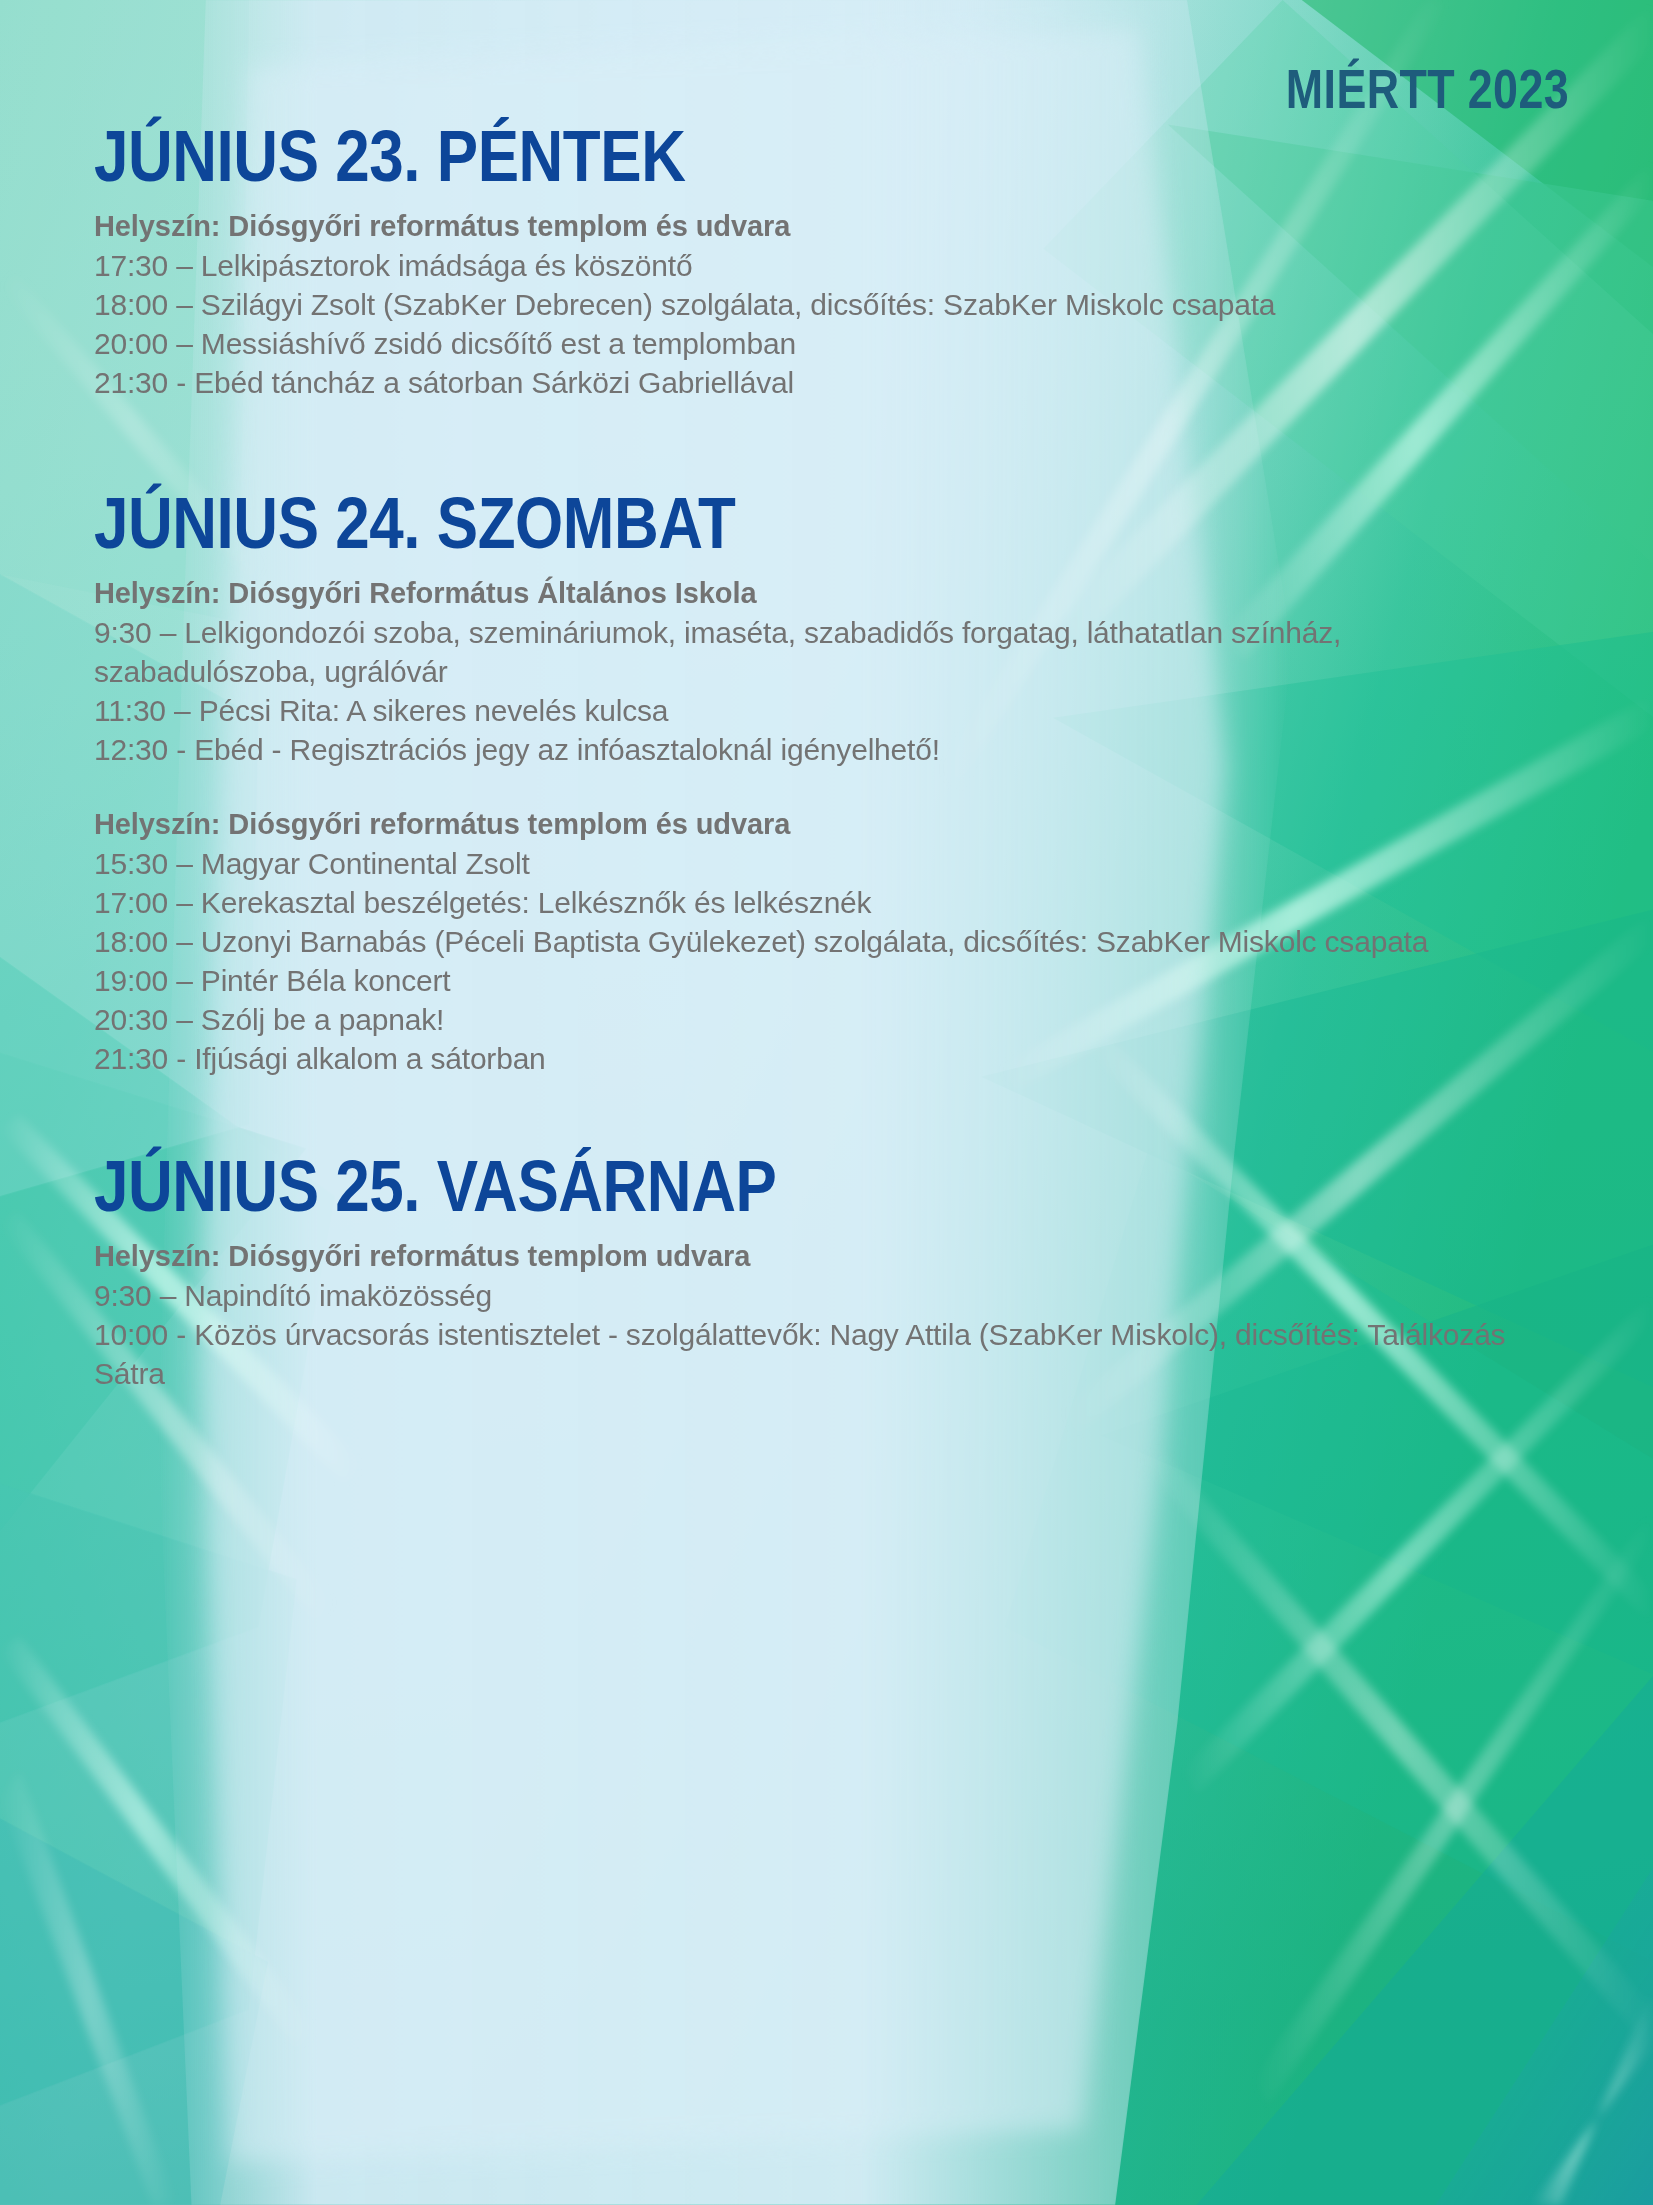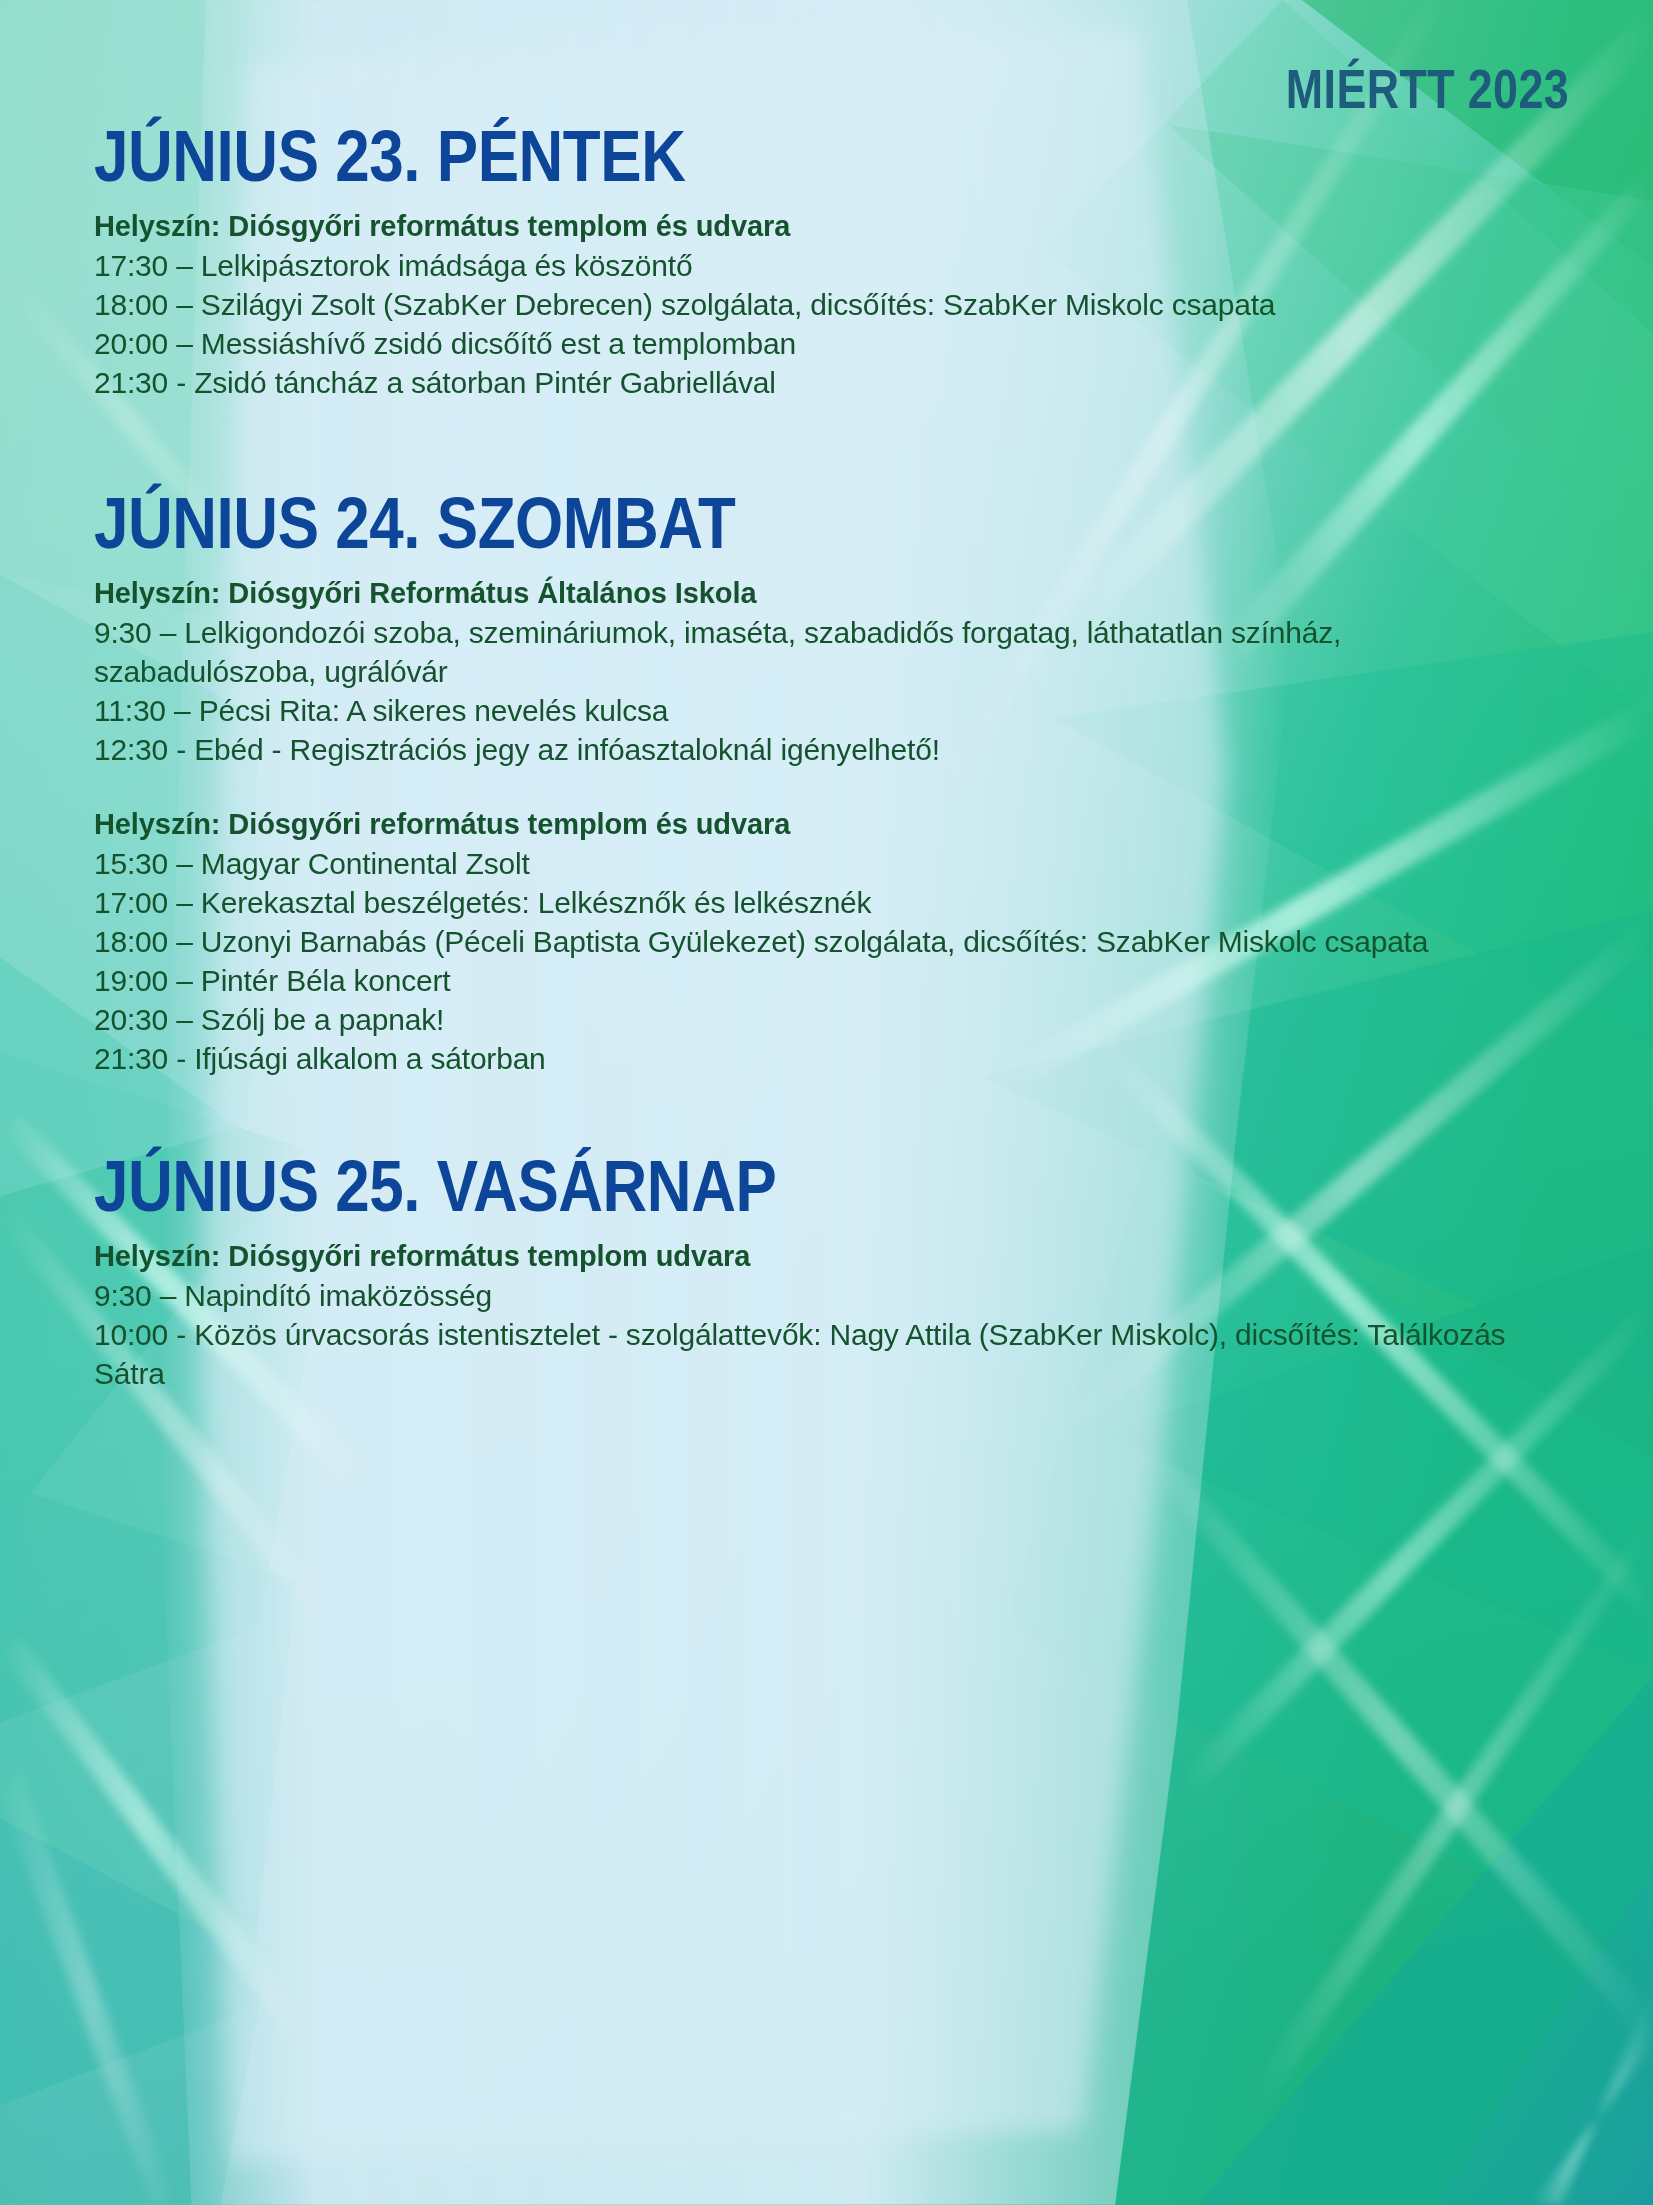--- a/index.html
+++ b/index.html
@@ -45,21 +45,21 @@
     font-size:72px;
     line-height:1.0;
     letter-spacing:-0.5px;
     transform:scaleX(.86);
     transform-origin:0 50%;
     white-space:nowrap;
     margin:0 0 16.3px 0;
   }
   .line{
     font-family:"Liberation Sans", sans-serif;
-    color:#14532d;
+    color:#737373;
     font-size:30px;
     line-height:1.30;
     letter-spacing:-0.2px;
     margin:0;
     white-space:pre-wrap;
   }
   .line.venue{font-weight:700;font-size:29px;letter-spacing:-0.1px;}
   .line b{font-weight:400;}
   .gap-md{height:37px;}
   .gap-lg{height:72px;}
@@ -170,21 +170,21 @@
 
     <div class="brand">MIÉRTT 2023</div>
 
     <div class="col" id="schedule">
         <section class="day">
           <h2 class="day-title">JÚNIUS 23. PÉNTEK</h2>
           <p class="line venue">Helyszín: Diósgyőri református templom és udvara</p>
           <p class="line"><b>17:30</b> – <span>Lelkipásztorok imádsága és köszöntő</span></p>
           <p class="line"><b>18:00</b> – <span>Szilágyi Zsolt (SzabKer Debrecen) szolgálata, dicsőítés: SzabKer Miskolc csapata</span></p>
           <p class="line"><b>20:00</b> – <span>Messiáshívő zsidó dicsőítő est a templomban</span></p>
-          <p class="line"><b>21:30</b> - <span>Zsidó táncház a sátorban Pintér Gabriellával</span></p>
+          <p class="line"><b>21:30</b> - <span>Ebéd táncház a sátorban Sárközi Gabriellával</span></p>
         </section>
         <div class="gap-xl"></div>
         <section class="day">
           <h2 class="day-title">JÚNIUS 24. SZOMBAT</h2>
           <p class="line venue">Helyszín: Diósgyőri Református Általános Iskola</p>
           <p class="line"><b>9:30</b> – <span>Lelkigondozói szoba, szemináriumok, imaséta, szabadidős forgatag, láthatatlan színház, szabadulószoba, ugrálóvár</span></p>
           <p class="line"><b>11:30</b> – <span>Pécsi Rita: A sikeres nevelés kulcsa</span></p>
           <p class="line"><b>12:30</b> - <span>Ebéd - Regisztrációs jegy az infóasztaloknál igényelhető!</span></p>
           <div class="gap-md"></div>
           <p class="line venue">Helyszín: Diósgyőri református templom és udvara</p>

